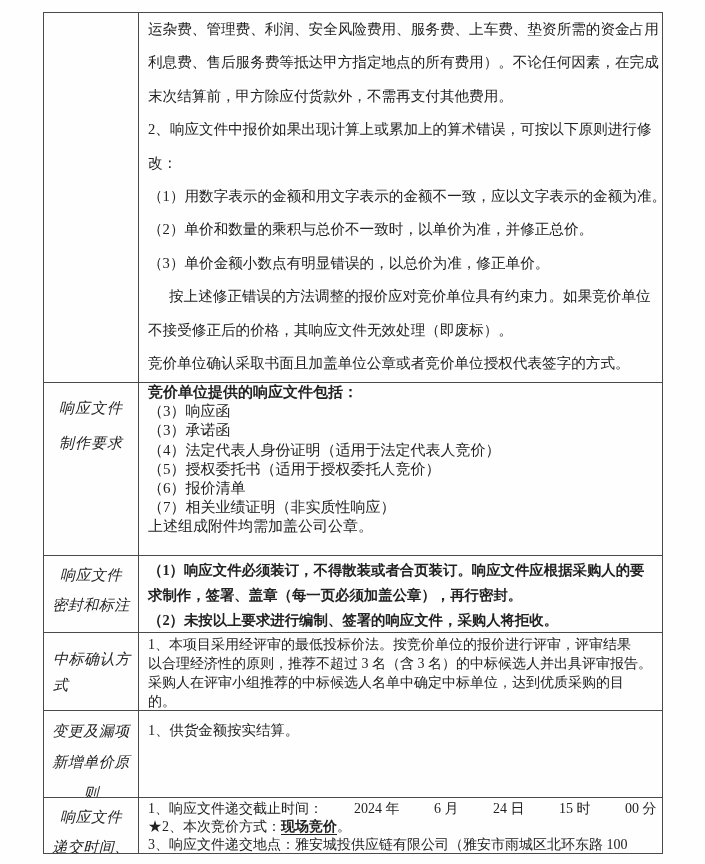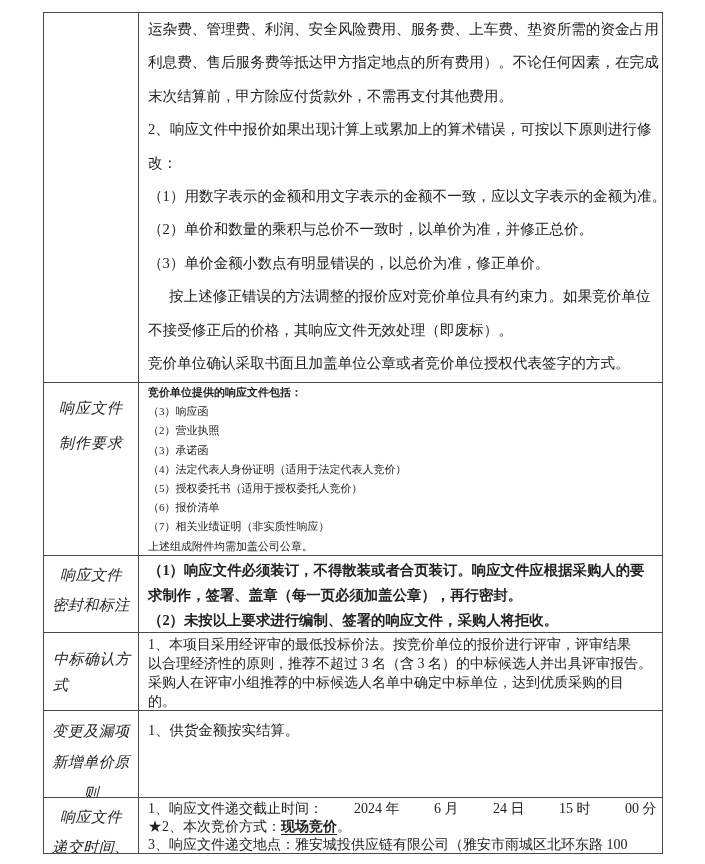--- a/index.html
+++ b/index.html
@@ -55,21 +55,21 @@
   .h-r4 .hl { line-height: 26px; letter-spacing: 0.5px; }
   .h-r5 { padding-top: 5px; }
   .h-r5 .hl { line-height: 31px; letter-spacing: 0.5px; }
   .h-r6 { padding-top: 4px; }
   .h-r6 .hl { line-height: 30px; letter-spacing: 0.5px; }
 
   
   .bl { white-space: nowrap; }
   .r1 .bl { font-size: 14.6px; line-height: 33.4px; }
   .r1 .indent { padding-left: 21px; }
-  .r2 .bl { font-size: 11px; line-height: 19.2px; }
+  .r2 .bl { font-size: 15px; line-height: 19.2px; }
   .r2 .intro { font-weight: bold; }
   .r3 { padding-top: 2px; }
   .r3 .bl { font-size: 14.4px; line-height: 25px; font-weight: bold; }
   .r4 { padding-top: 2px; }
   .r4 .bl { font-size: 14px; line-height: 19px; }
   .r5 { padding-top: 8px; }
   .r5 .bl { font-size: 14.4px; line-height: 22px; }
   .r6 { padding-top: 2px; }
   .r6 .bl { font-size: 14px; line-height: 18px; }
 
@@ -104,21 +104,20 @@
       <div class="bl">竞价单位确认采取书面且加盖单位公章或者竞价单位授权代表签字的方式。</div>
     </div>
 
     <div class="hcell h-r2">
       <div class="hl">响应文件</div>
       <div class="hl">制作要求</div>
     </div>
     <div class="bcell r2">
       <div class="bl intro">竞价单位提供的响应文件包括：</div>
       <div class="bl">（3）响应函</div>
-      <div class="bl">（2）营业执照</div>
       <div class="bl">（3）承诺函</div>
       <div class="bl">（4）法定代表人身份证明（适用于法定代表人竞价）</div>
       <div class="bl">（5）授权委托书（适用于授权委托人竞价）</div>
       <div class="bl">（6）报价清单</div>
       <div class="bl">（7）相关业绩证明（非实质性响应）</div>
       <div class="bl">上述组成附件均需加盖公司公章。</div>
     </div>
 
     <div class="hcell h-r3">
       <div class="hl">响应文件</div>

